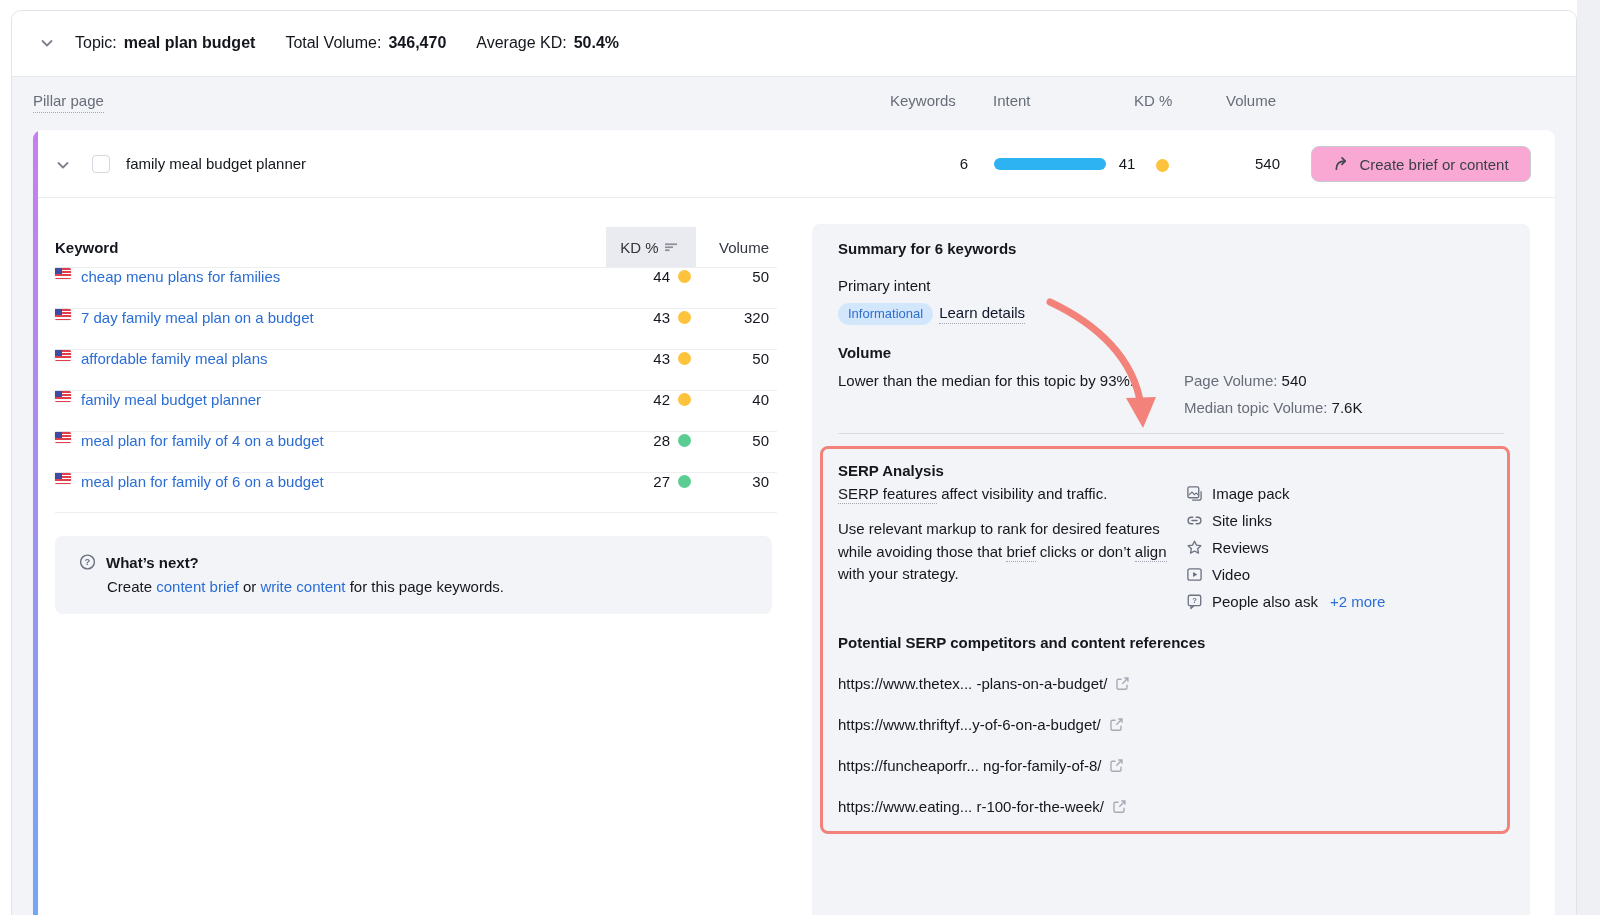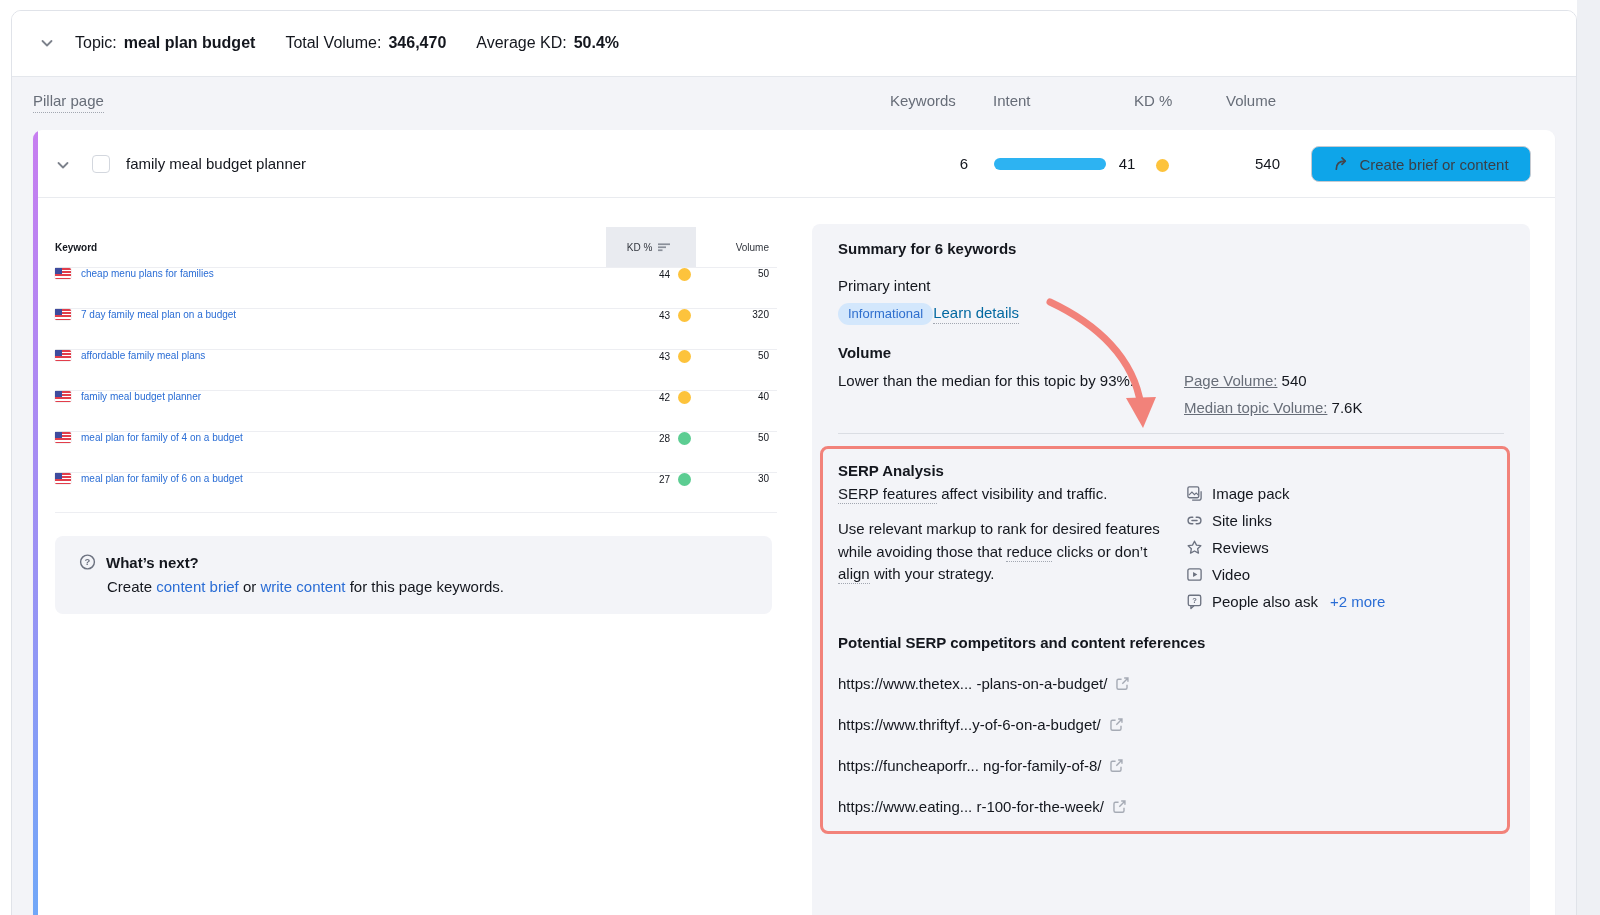--- a/index.html
+++ b/index.html
@@ -41,26 +41,26 @@
     border:1.5px solid #d3d7de; border-radius:4px; background:#fff; cursor:pointer; }
   .pillar-title { position:absolute; left:88px; top:25px; font-size:15px; color:#14171e; }
   .kw-count { position:absolute; left:890px; top:25px; width:40px; text-align:right; font-size:15px; }
   .intent-pill { position:absolute; left:956px; top:28px; width:112px; height:12px;
     border-radius:6px; }
   .pillar-kd { position:absolute; left:1069px; top:25px; width:40px; text-align:center; font-size:15px; }
   .pillar-kd-dot { position:absolute; left:1118px; top:28px; }
   .dot { display:inline-block; width:13px; height:13px; border-radius:50%; }
   .pillar-vol { position:absolute; left:1182px; top:25px; width:60px; text-align:right; font-size:15px; }
   .create-btn { position:absolute; left:1273px; top:16px; width:220px; height:36px;
-    background:#0ea5e9; border:1px solid #c6cad1; border-radius:8px;
+    background:#f9a8d4; border:1px solid #c6cad1; border-radius:8px;
     display:flex; align-items:center; justify-content:center; gap:9px;
     font-size:15px; color:#3a3f47; cursor:pointer; }
 
   
-  .kw-table { position:relative; width:722px; margin:29px 0 0 17px; font-size:10px; }
+  .kw-table { position:relative; width:722px; margin:29px 0 0 17px; font-size:15px; }
   .kw-head { display:flex; align-items:center; height:40px; }
   .kw-head .h-keyword { flex:1; font-weight:700; }
   .h-kd { width:90px; height:40px; background:#e9ebf0; display:flex; align-items:center;
     justify-content:center; gap:6px; color:#32363e; cursor:pointer; }
   .h-vol { width:81px; text-align:right; padding-right:8px; color:#32363e; }
   .kw-row { display:flex; align-items:flex-start; height:41px; border-top:1px solid #edeef2; }
   .kw-row:last-of-type { border-bottom:1px solid #edeef2; }
   .flag { width:16px; height:11px; flex:0 0 16px; margin-right:10px; border-radius:1.5px;
     background:repeating-linear-gradient(180deg,#e23d4b 0 1.6px,#ffffff 1.6px 3.2px);
     position:relative; box-shadow:0 0 0 .5px rgba(0,0,0,.10); }
@@ -78,27 +78,27 @@
   .link { color:#2a6dd5; text-decoration:none; cursor:pointer; }
 
   
   .summary { position:absolute; left:774px; right:25px; top:94px; bottom:-10px;
     background:#f3f4f8; border-radius:8px; padding:14px 26px; font-size:15px; }
   .sum-title { font-weight:700; font-size:15px; margin-top:2px; }
   .sec-label { margin-top:20px; }
   .badge-row { margin-top:8px; display:flex; align-items:center; height:24px;text-align:right; }
   .intent-badge { font-size:13px; padding:3px 10px 4px; border-radius:12px;
     background:#d3e7fc; color:#2f6fce; }
-  .learn-details { margin-left:0; color:#0369a1; border-bottom:1px dotted #a2a7b1;
+  .learn-details { margin-left:6px; color:#0f172a; border-bottom:1px dotted #a2a7b1;
     padding-bottom:2px; cursor:pointer; }
   .vol-label { margin-top:18px; font-weight:700; }
   .vol-row { margin-top:6px; display:flex; line-height:27px; }
   .vol-note { width:312px; }
   .vol-stats { margin-left:34px; }
-  .stat-label { color:#676d78;text-decoration:underline; }
+  .stat-label { color:#676d78; }
   .stat-value { color:#14171e; }
   .sum-divider { margin-top:12px; border-top:1px solid #dadde3; }
 
   .serp-box { margin:12px -6px 0 -18px; border:3px solid #f2827a; border-radius:8px;
     padding:9px 12px 16px 15px; }
   .serp-title { font-weight:700; margin-top:4px; }
   .serp-cols { display:flex; margin-top:6px; }
   .serp-left { width:338px; }
   .dotted { border-bottom:1px dotted #a2a7b1; padding-bottom:1px; cursor:pointer; }
   .serp-tip { margin-top:16px; line-height:22.5px; }
@@ -295,21 +295,21 @@
           <div class="serp-box">
             <div class="serp-title">SERP Analysis</div>
             <div class="serp-cols">
               <div class="serp-left">
                 <div>
                   <span class="dotted">SERP features</span>
                   <span>affect visibility and traffic.</span>
                 </div>
                 <div class="serp-tip">
                   <span>Use relevant markup to rank for desired features while avoiding those that</span>
-                  <span class="dotted">reduce</span>
+                  <span class="dotted">brief</span>
                   <span>clicks or don’t</span>
                   <span class="dotted">align</span>
                   <span>with your strategy.</span>
                 </div>
               </div>
               <div class="serp-feats">
                 <div class="feat-row">
                     <span class="feat-icon">
                       <svg width="17" height="17" viewBox="0 0 18 18">
                         <rect x="2" y="2" width="11.5" height="11.5" rx="1.5" fill="none" stroke="#6c7280" stroke-width="1.4"></rect>

